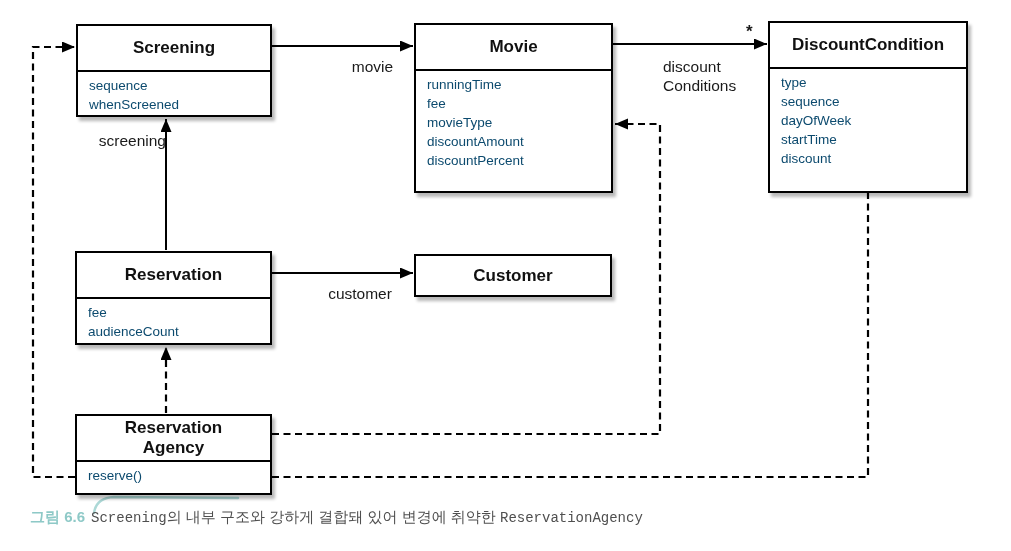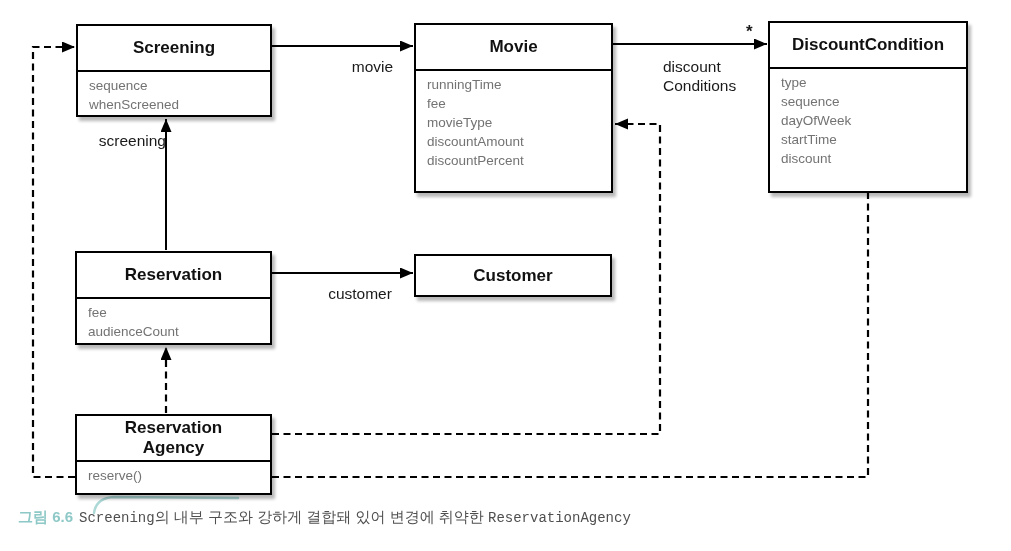--- a/index.html
+++ b/index.html
@@ -22,32 +22,32 @@
   .ctitle{
     display:flex;align-items:center;justify-content:center;
     font-weight:bold;font-size:17px;color:#111;
     text-align:center;line-height:20px;
     border-bottom:2px solid #000000;
     height:44px;
   }
   .ctitle.no-divider{border-bottom:none;height:100%;}
   .cattrs{
     padding:4px 11px 0 11px;
-    font-size:13.5px;line-height:19px;color:#737373;
+    font-size:13.5px;line-height:19px;color:#0c4a6e;
   }
   .edge-label{
     position:absolute;z-index:3;
     font-size:15.5px;color:#1a1a1a;line-height:19px;
   }
   .multiplicity{
     position:absolute;z-index:3;
     font-size:17px;color:#1a1a1a;font-weight:bold;
   }
   .caption{
-    position:absolute;left:18px;top:508px;z-index:3;
+    position:absolute;left:30px;top:508px;z-index:3;
     font-size:15px;color:#4f4f4f;white-space:nowrap;
   }
   .cap-label{color:#8ec9c7;font-weight:bold;margin-right:6px;}
   .cap-code{font-family:"Liberation Mono", monospace;font-size:14px;}
 </style>
 </head>
 <body>
 
 <div id="stage">
 

